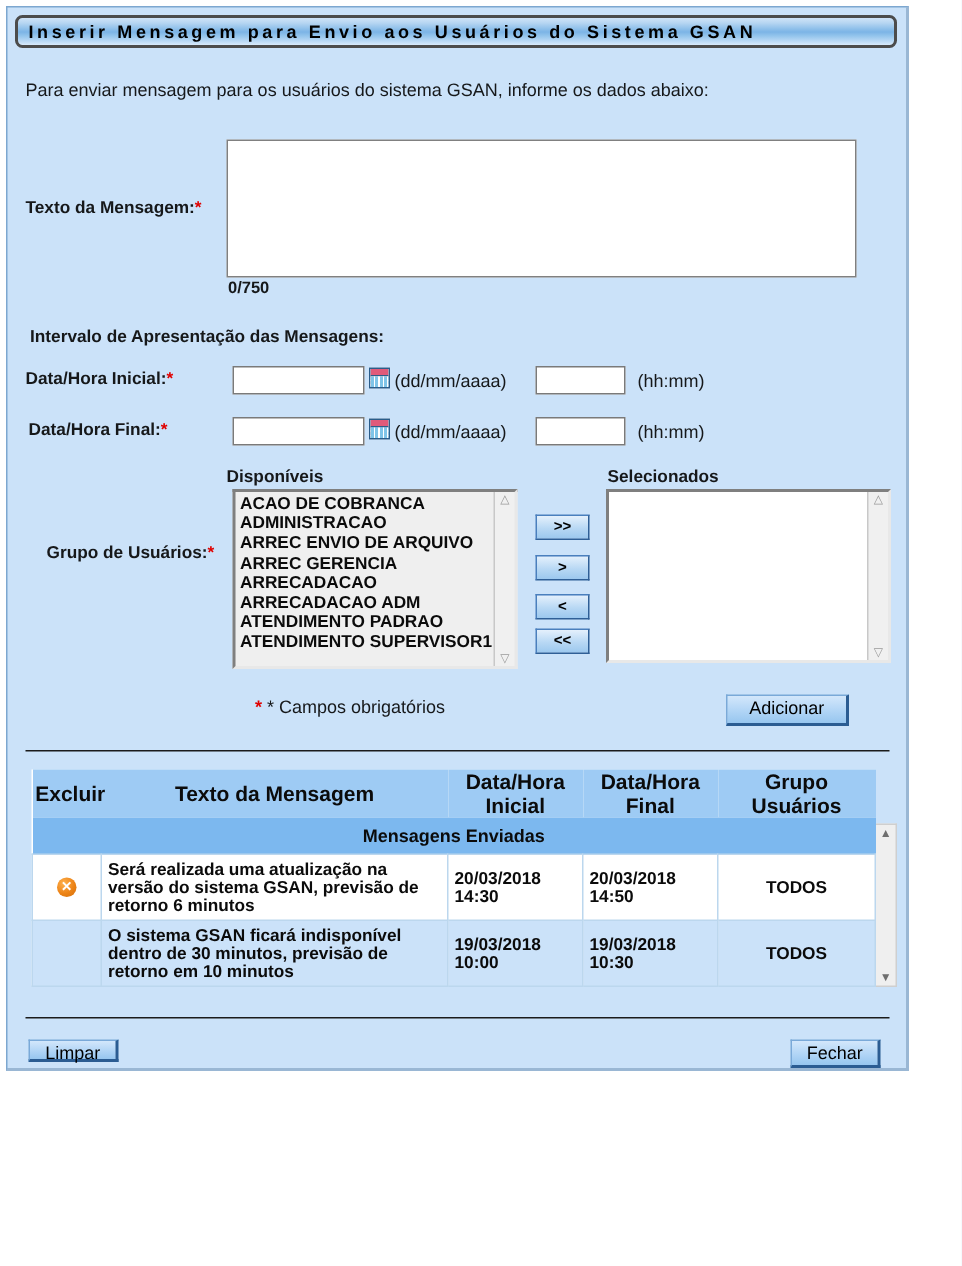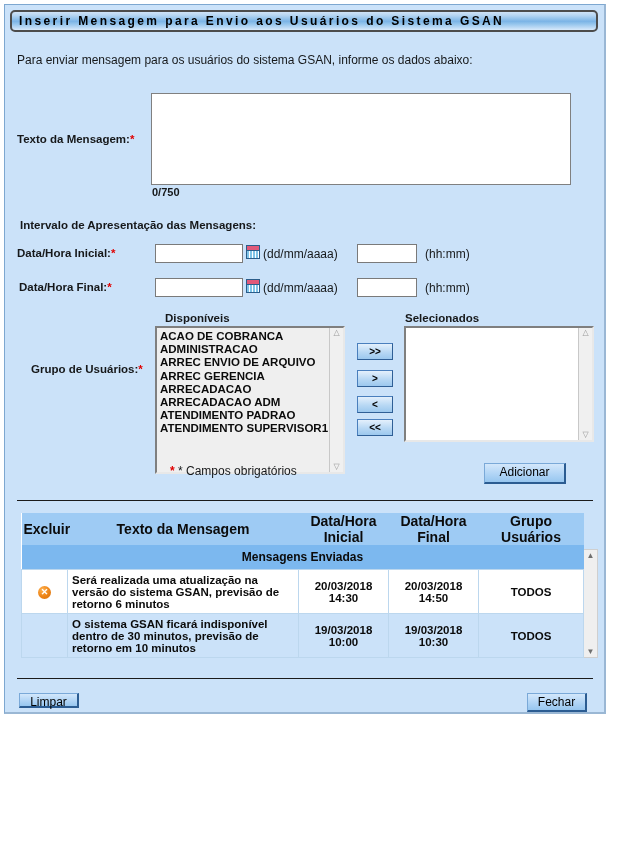--- a/index.html
+++ b/index.html
@@ -138,21 +138,21 @@
 
   
   .listbox {
     position: absolute;
     box-sizing: border-box;
     border: 2px solid;
     border-color: #7f7f7f #e8e8e8 #e8e8e8 #7f7f7f;
     overflow: hidden;
     display: flex;
   }
-  .lb-avail { left: 150px; top: 321px; width: 190px; height: 148px; background: #efefef; }
+  .lb-avail { left: 150px; top: 321px; width: 190px; height: 120px; background: #efefef; }
   .lb-sel   { left: 399px; top: 321px; width: 190px; height: 116px; background: #ffffff; }
   .lb-items {
     flex: 1 1 auto;
     padding: 2px 0 0 3px;
     overflow: hidden;
   }
   .lb-items .opt {
     font-size: 11.5px;
     font-weight: bold;
     color: #0b0b0b;
@@ -254,21 +254,21 @@
     font-size: 11.5px;
     font-weight: bold;
     color: #0b0b0b;
     padding: 3px 4px;
     vertical-align: middle;
   }
   tbody tr.r-odd td  { background: #ffffff; }
   tbody tr.r-even td { background: #cbe2f9; }
   td.c-excluir { text-align: center; width: 46px; }
   td.c-texto   { text-align: left; }
-  td.c-date    { text-align: center; width: 90px; }
+  td.c-date    { width: 90px; }
   td.c-grupo   { text-align: center; width: 105px; }
   .del-icon {
     display: inline-block;
     width: 13px;
     height: 13px;
     border-radius: 50%;
     background: radial-gradient(circle at 35% 30%, #ffb14e 0%, #ec8316 55%, #d4700c 100%);
     color: #ffffff;
     font-size: 9px;
     font-weight: bold;
@@ -331,21 +331,21 @@
       <div class="cal-grid"></div>
     </div>
     <div class="plain" style="left:258px; top:276px;">(dd/mm/aaaa)</div>
     <input class="tbox" style="left: 352px; top: 273px; width: 60px;" value="">
     <div class="plain" style="left:420px; top:276px;">(hh:mm)</div>
 
     <div class="lbl" style="left:14px; top:358px;margin-left:12px;">
       <span>Grupo de Usuários:</span><span class="req">*</span>
     </div>
 
-    <div class="lbl" style="left:160px; top:307px;">Disponíveis</div>
+    <div class="lbl" style="left:146px; top:307px;">Disponíveis</div>
     <div class="listbox lb-avail">
       <div class="lb-items">
         <div class="opt">ACAO DE COBRANCA</div>
         <div class="opt">ADMINISTRACAO</div>
         <div class="opt">ARREC ENVIO DE ARQUIVO</div>
         <div class="opt">ARREC GERENCIA</div>
         <div class="opt">ARRECADACAO</div>
         <div class="opt">ARRECADACAO ADM</div>
         <div class="opt">ATENDIMENTO PADRAO</div>
         <div class="opt">ATENDIMENTO SUPERVISOR1</div>

